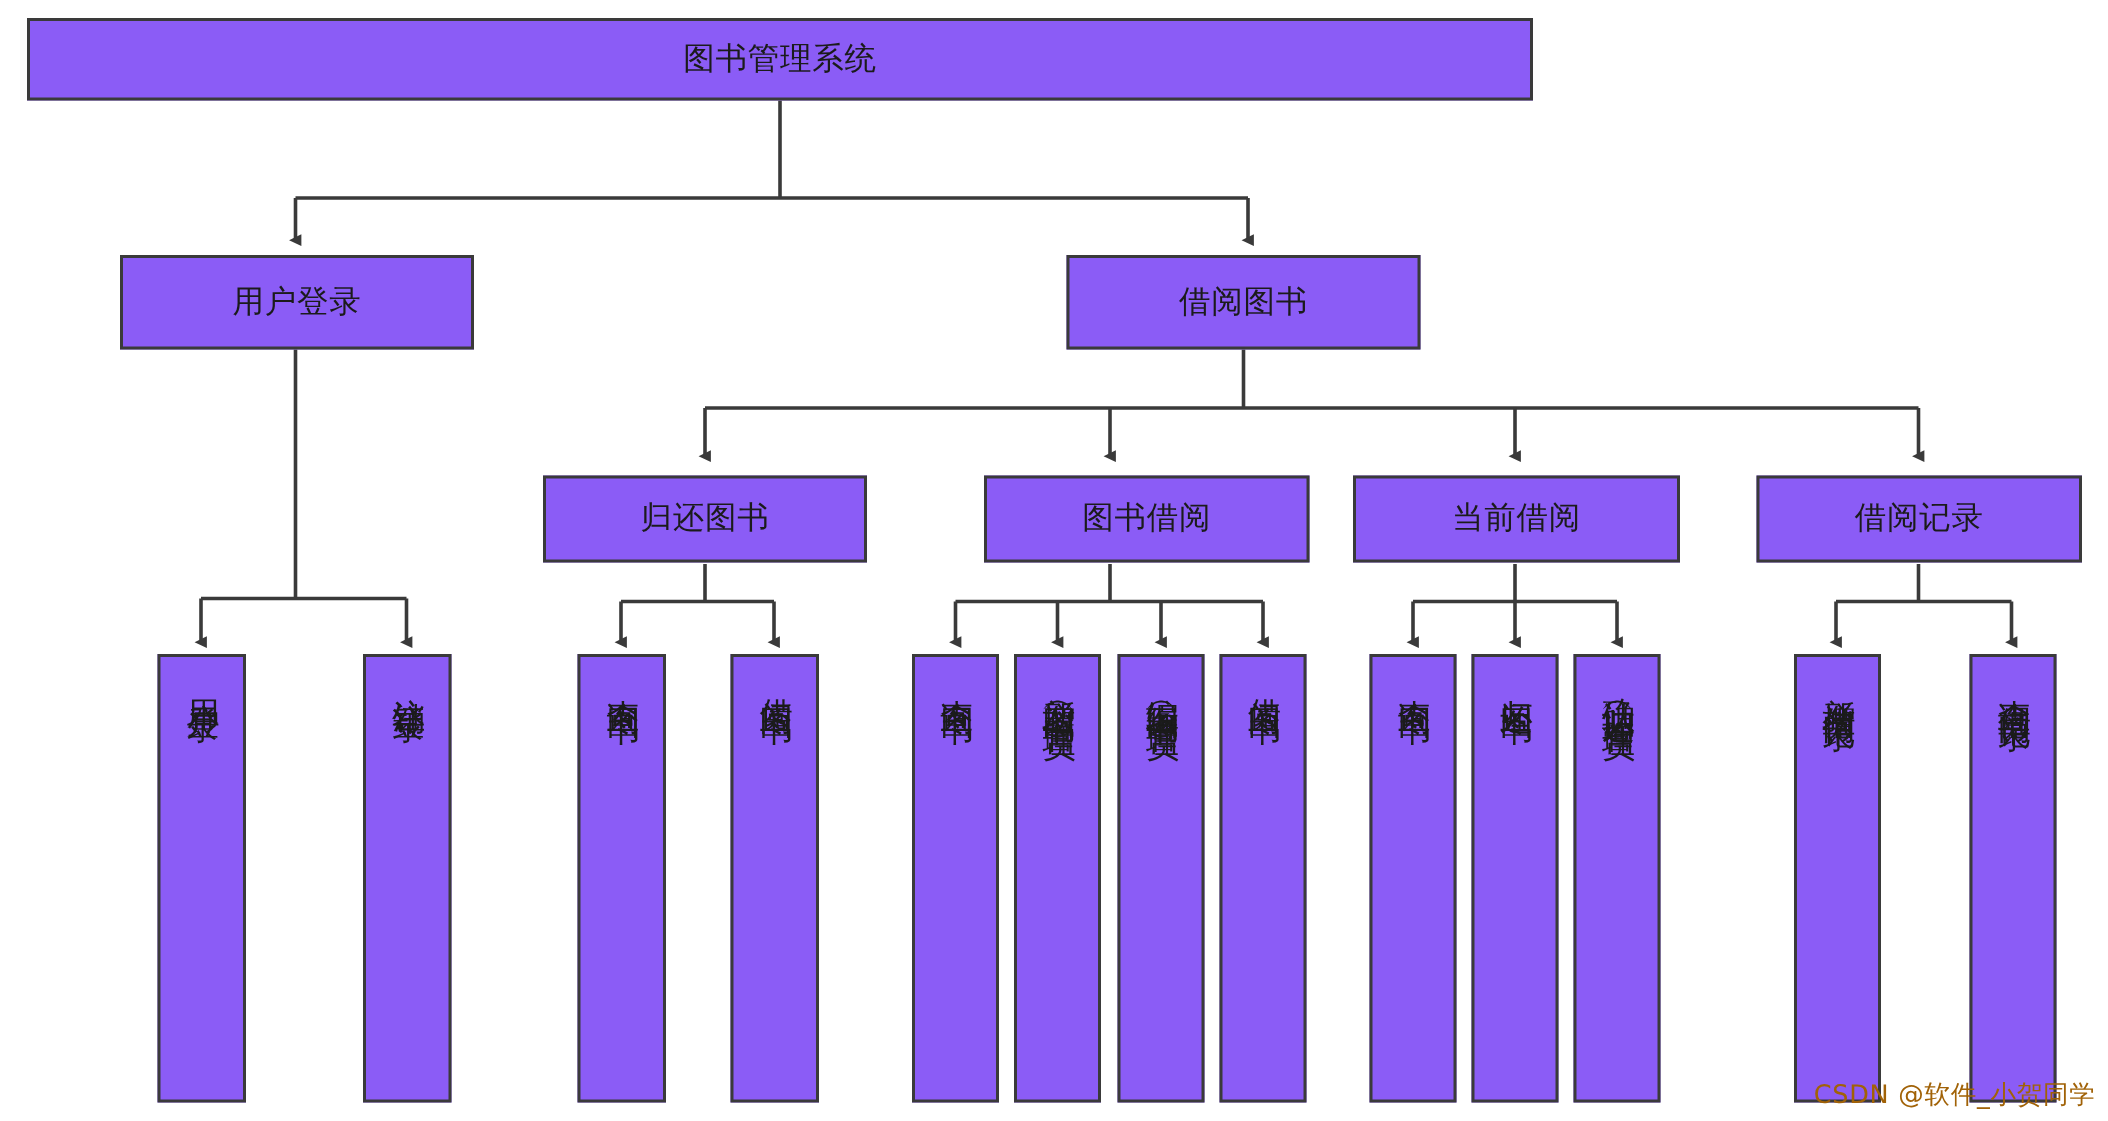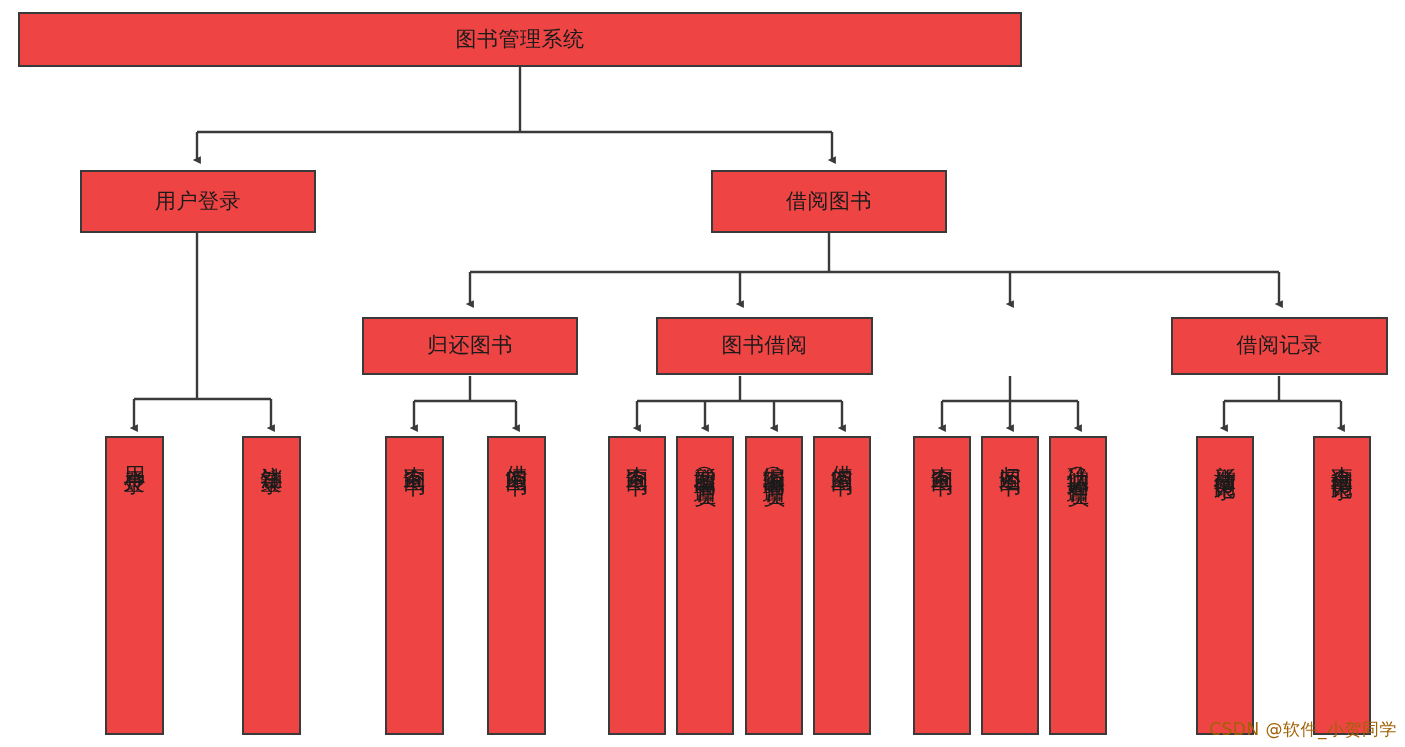--- a/index.html
+++ b/index.html
@@ -22,21 +22,21 @@
     position: absolute;
     left: 0;
     top: 0;
     width: 1405px;
     height: 747px;
     pointer-events: none;
   }
   .node {
     position: absolute;
     box-sizing: border-box;
-    background: #ef4444;
+    background: #8b5cf6;
     border: 2.2px solid #3a3a3a;
     display: flex;
     align-items: center;
     justify-content: center;
     color: #1b1b1b;
   }
   .node .label {
     display: block;
     text-align: center;
     line-height: 1.12;
@@ -141,20 +141,23 @@
   </div>
 
   <div class="node horizontal" style="left:362px; top:317px; width:216px; height:58px;">
     <span class="label">归还图书</span>
   </div>
 
   <div class="node horizontal" style="left:656px; top:317px; width:217px; height:58px;">
     <span class="label">图书借阅</span>
   </div>
 
+  <div class="node horizontal" style="left:902px; top:317px; width:218px; height:58px;">
+    <span class="label">当前借阅</span>
+  </div>
 
   <div class="node horizontal" style="left:1171px; top:317px; width:217px; height:58px;">
     <span class="label">借阅记录</span>
   </div>
 
   <div class="node vertical" style="left:105px; top:436px; width:59px; height:299px;">
     <span class="label">用户登录</span>
   </div>
 
   <div class="node vertical" style="left:242px; top:436px; width:59px; height:299px;">

